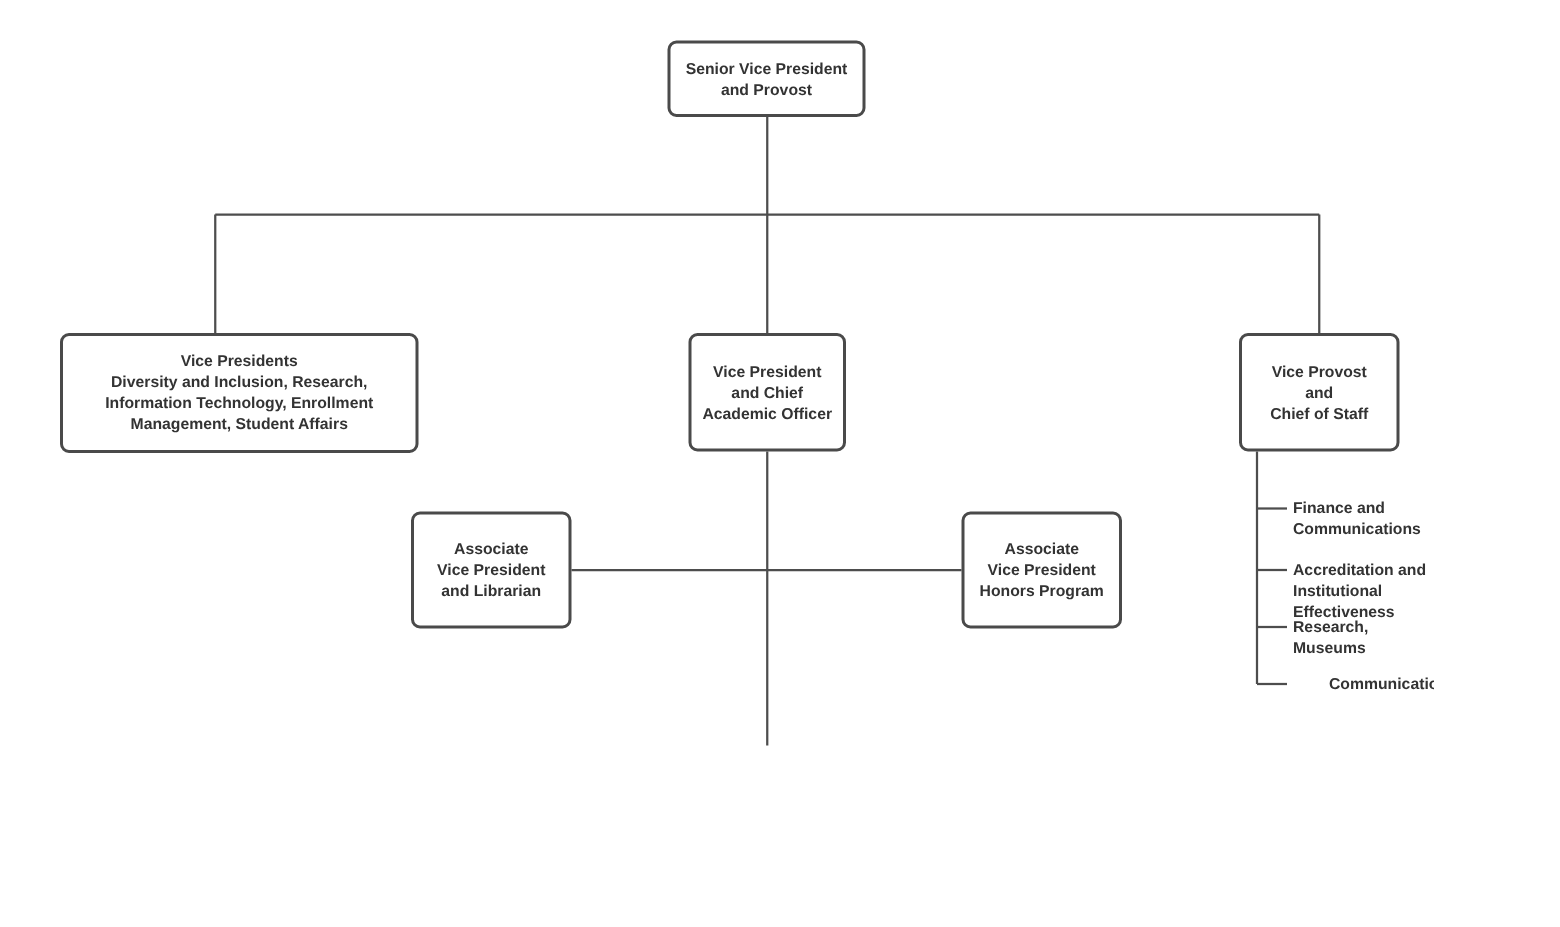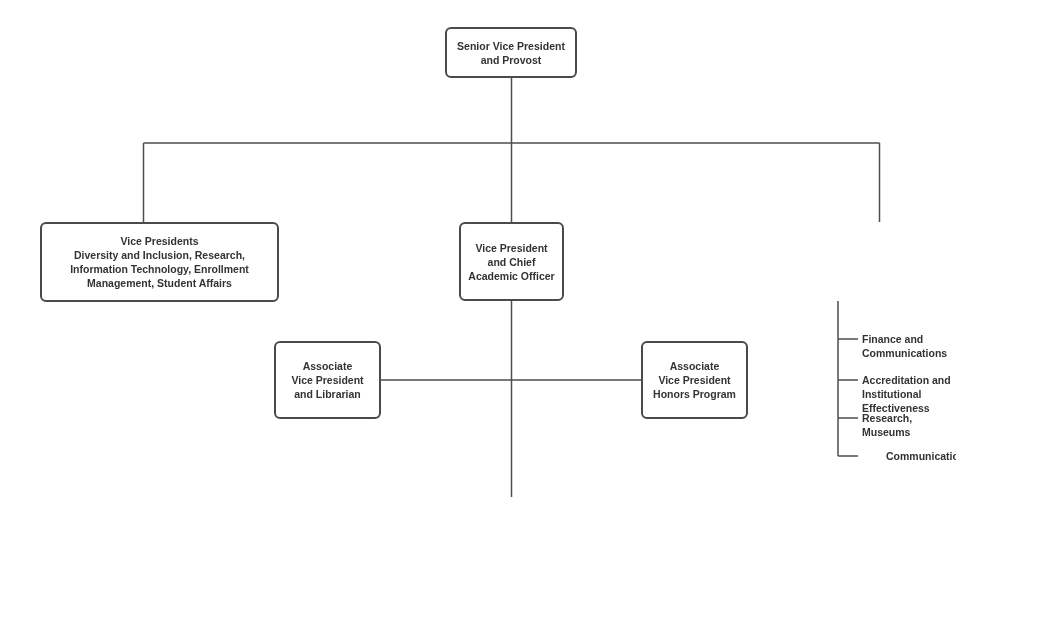--- a/index.html
+++ b/index.html
@@ -92,20 +92,23 @@
 
   <div class="node n-provost">Senior Vice President
 and Provost</div>
   <div class="node n-vps">Vice Presidents
 Diversity and Inclusion, Research,
 Information Technology, Enrollment
 Management, Student Affairs</div>
   <div class="node n-vp-academic">Vice President
 and Chief
 Academic Officer</div>
+  <div class="node n-vice-provost">Vice Provost
+and
+Chief of Staff</div>
   <div class="node n-avp-librarian">Associate
 Vice President
 and Librarian</div>
   <div class="node n-avp-honors">Associate
 Vice President
 Honors Program</div>
 
   <div class="staff-label s-0">Finance and Communications</div>
   <div class="staff-label s-1">Accreditation and
 Institutional Effectiveness</div>

